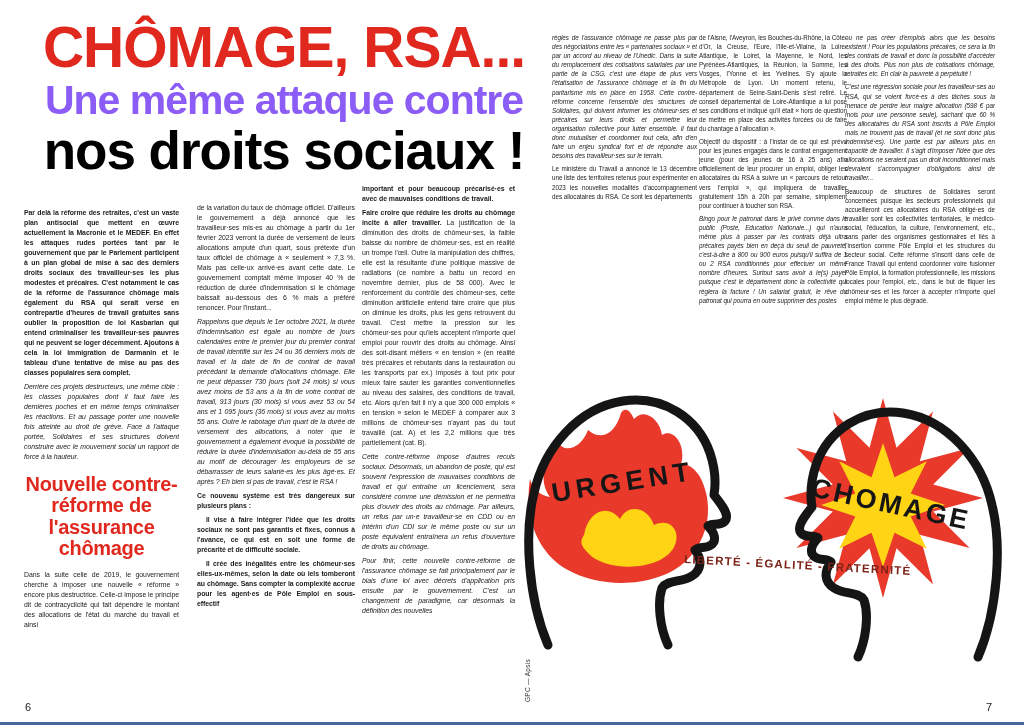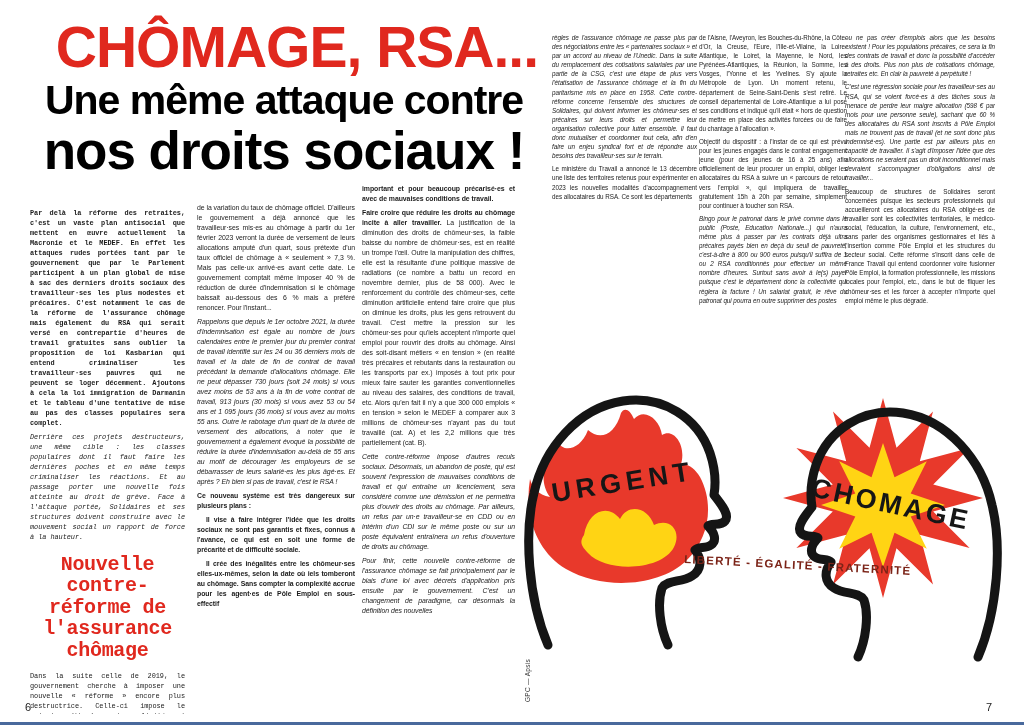--- a/index.html
+++ b/index.html
@@ -2,30 +2,30 @@
 <html><head>
 <meta charset="utf-8">
 <style>
   html,body{margin:0;padding:0;background:#ffffff;}
   body{width:1024px;height:725px;position:relative;overflow:hidden;
        font-family:"Liberation Sans","DejaVu Sans",sans-serif;color:#1b1b1b;}
   .spread{position:absolute;inset:0;background:#ffffff;}
 
   
   .title-block{position:absolute;left:30px;top:18px;width:508px;text-align:center;line-height:1;}
-  .title-red{color:#e0281e;font-size:57px;font-weight:800;letter-spacing:-1px;line-height:1.02;text-align:right;}
-  .title-black-1{color:#000000;font-size:41px;font-weight:800;letter-spacing:-1px;margin-top:4px;}
+  .title-red{color:#e0281e;font-size:57px;font-weight:800;letter-spacing:-1px;line-height:1.02;}
+  .title-black-1{color:#8b5cf6;font-size:41px;font-weight:800;letter-spacing:-1px;margin-top:4px;}
   .title-black-2{color:#000000;font-size:53px;font-weight:800;letter-spacing:-1px;margin-top:3px;}
 
   
   .col{position:absolute;overflow:hidden;text-align:justify;}
   .col p{margin:0 0 4px 0;}
   .left-col{font-size:6.9px;line-height:10px;letter-spacing:-0.05px;}
   .right-col{font-size:6.3px;line-height:9.1px;letter-spacing:-0.05px;}
-  .colA{left:30px;top:208px;width:155px;height:506px;font-family:Liberation Mono, monospace;}
+  .colA{left:24px;top:208px;width:155px;height:506px;}
   .colB{left:197px;top:203px;width:158px;height:512px;}
   .colC{left:362px;top:184px;width:153px;height:531px;}
   .colD{left:552px;top:33px;width:145px;height:353px;}
   .colE{left:699px;top:33px;width:148px;height:341px;}
   .colF{left:845px;top:33px;width:150px;height:362px;}
   .bd{font-weight:bold;}
   .it{font-style:italic;}
   .ind{text-indent:9px;}
   .red-heading{color:#e0281e;font-weight:800;text-align:center;font-size:20px;
                line-height:1.07;letter-spacing:-0.3px;margin:12px 0 10px 0;}

